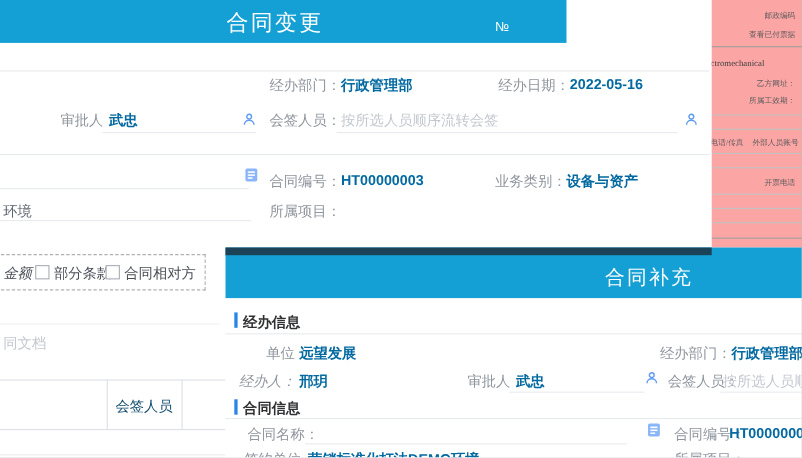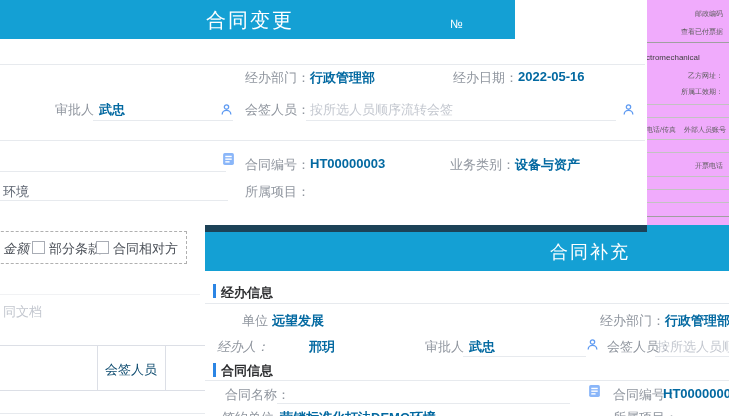--- a/index.html
+++ b/index.html
@@ -23,21 +23,21 @@
   .bgrow-dark{color:#3e3e3e;font-size:8px;}
   .bgline{background:#a0a0a0;height:1px;}
   .bgline2{background:#c2c2c2;height:1px;}
   .darkstrip{background:#1c4257;}
 </style>
 </head>
 <body>
 
 <div class="screen">
 
-  <div class="abs" style="left:645px;top:0;width:84px;height:229px;background:#f0abfc;">
+  <div class="abs" style="left:645px;top:0;width:84px;height:229px;background:#fca5a5;font-family:Liberation Serif, serif;">
     <div class="abs bgrow" style="right:6px;top:9px;">邮政编码</div>
     <div class="abs bgrow" style="right:6px;top:27px;">查看已付票据</div>
     <div class="abs bgline" style="left:0;top:42px;width:84px;"></div>
     <div class="abs bgrow-dark" style="left:1px;top:53px;">ctromechanical</div>
     <div class="abs bgrow" style="right:6px;top:71px;">乙方网址：</div>
     <div class="abs bgrow" style="right:6px;top:87px;">所属工效期：</div>
     <div class="abs bgline2" style="left:0;top:104px;width:84px;"></div>
     <div class="abs bgline2" style="left:0;top:117px;width:84px;"></div>
     <div class="abs bgrow" style="left:1px;top:125px;">电话/传真</div>
     <div class="abs bgrow" style="right:3px;top:125px;">外部人员账号</div>
@@ -132,21 +132,21 @@
     <div class="abs sectionbar" style="left:8px;top:59px;"></div>
     <div class="abs sectiontxt" style="left:16px;top:59px;">经办信息</div>
     <div class="abs hl" style="left:0;top:78px;width:524px;"></div>
 
     <div class="abs lbl" style="left:37px;top:87px;">单位：</div>
     <div class="abs val" style="left:67px;top:87px;">远望发展</div>
     <div class="abs lbl" style="left:395px;top:87px;">经办部门：</div>
     <div class="abs val" style="left:460px;top:87px;">行政管理部</div>
 
     <div class="abs lbl" style="left:12px;top:113px;font-style:italic;">经办人：</div>
-    <div class="abs val" style="left:67px;top:113px;margin-left:37px;">邢玥</div>
+    <div class="abs val" style="left:67px;top:113px;">邢玥</div>
     <div class="abs lbl" style="left:220px;top:113px;">审批人：</div>
     <div class="abs val" style="left:264px;top:113px;">武忠</div>
     <div class="abs hl" style="left:258px;top:131px;width:123px;"></div>
     <div class="abs" style="left:381px;top:112px;">
       <svg width="13" height="13" viewBox="0 0 24 24" fill="none" stroke="#5f9bf2" stroke-width="2.4">
           <circle cx="12" cy="7.5" r="4"></circle>
           <path d="M4 21c0-4.4 3.6-7.5 8-7.5s8 3.1 8 7.5"></path>
         </svg>
     </div>
     <div class="abs lbl" style="left:402px;top:113px;">会签人员：</div>

